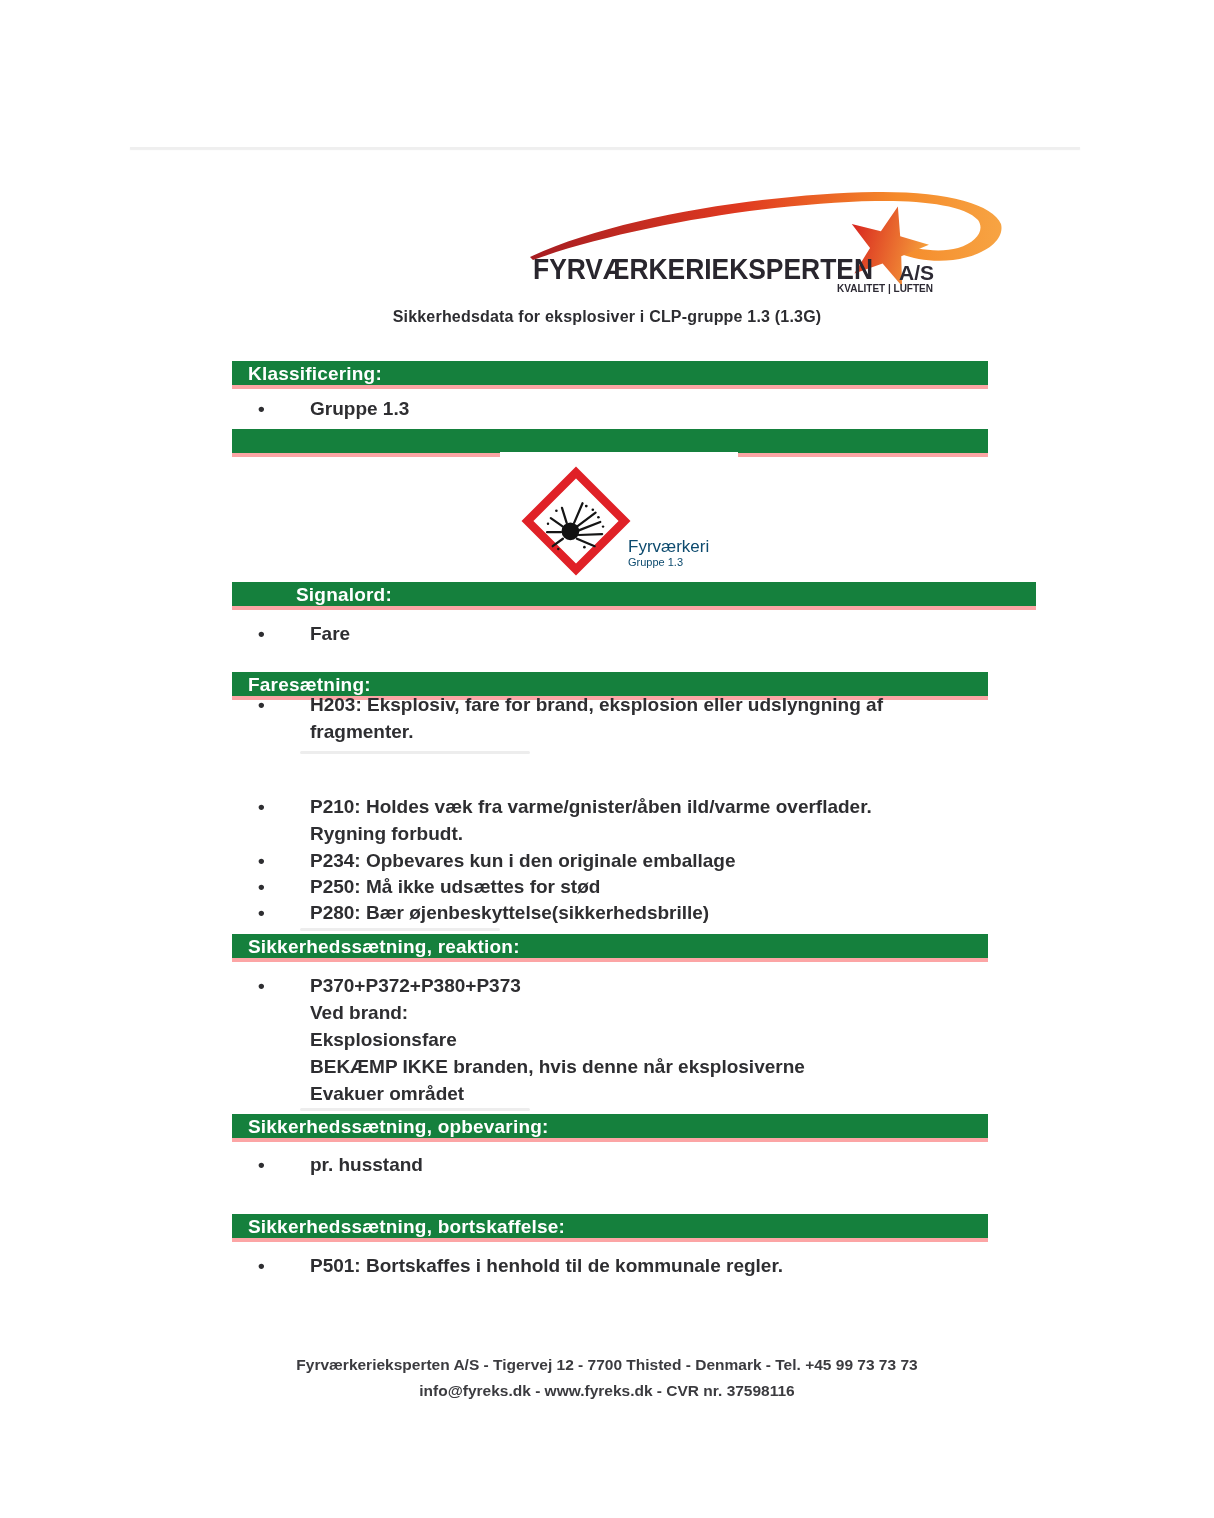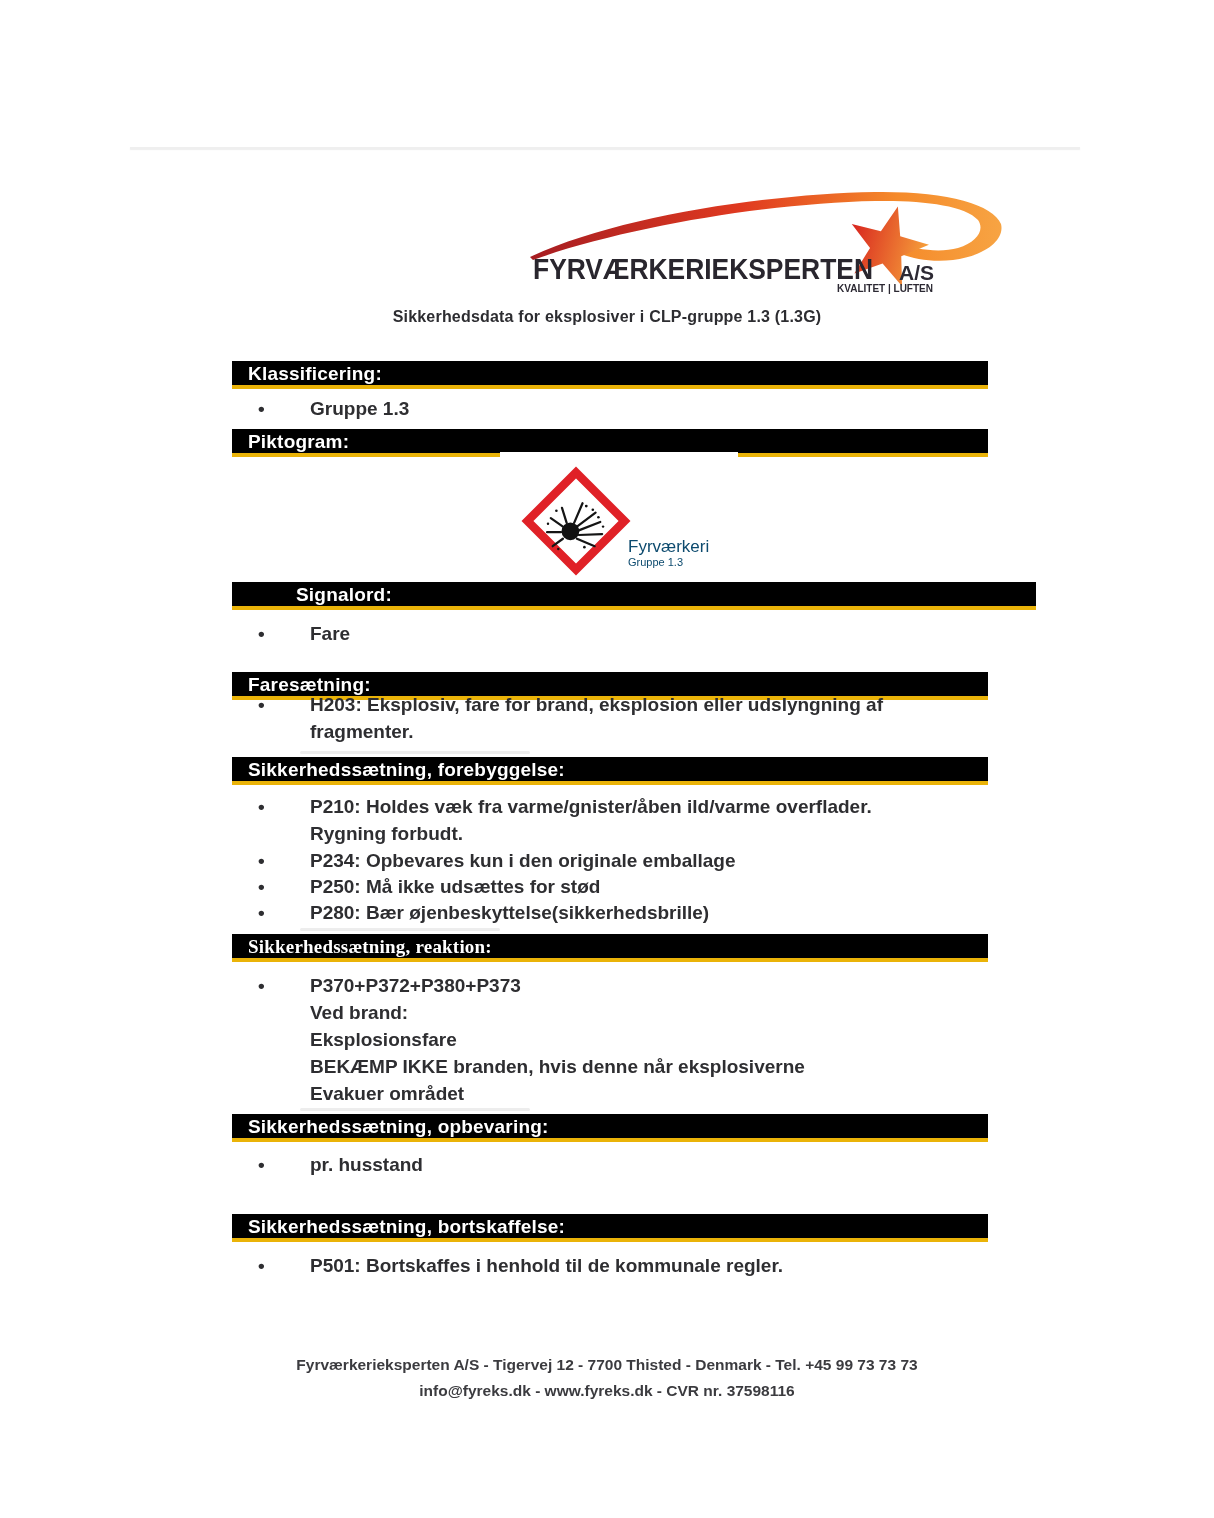--- a/index.html
+++ b/index.html
@@ -10,22 +10,22 @@
   .smudge{position:absolute;height:3px;background:#ededed;border-radius:2px;filter:blur(.5px);}
 
   
   .logo{position:absolute;left:515px;top:148px;width:500px;height:132px;}
 
   
   .doc-title{position:absolute;left:229px;top:284px;width:756px;text-align:center;
              font-size:16px;font-weight:bold;color:#2d2d31;letter-spacing:.2px;white-space:nowrap;}
 
   
-  .bar{position:absolute;left:232px;width:756px;height:24px;background:#000000;
-       border-bottom:4px solid #eab308;}
+  .bar{position:absolute;left:232px;width:756px;height:24px;background:#15803d;
+       border-bottom:4px solid #fca5a5;}
   .bar .bar-label{display:block;padding-left:16px;font-size:19px;font-weight:bold;color:#ffffff;
        line-height:25px;letter-spacing:.2px;white-space:nowrap;}
   .bar .notch{position:absolute;left:268px;bottom:-4px;width:238px;height:5px;background:#ffffff;}
 
   
   .item{position:absolute;left:258px;display:flex;align-items:flex-start;}
   .bullet{width:52px;font-size:19px;font-weight:bold;color:#2e2e31;line-height:27px;}
   .lines .line{font-size:19px;font-weight:bold;color:#2e2e31;line-height:27px;height:27px;
                white-space:nowrap;}
 
@@ -80,21 +80,20 @@
     <span class="bar-label">Klassificering:</span>
   </div>
   <div class="item" style="top:371px;">
     <span class="bullet">•</span>
     <div class="lines">
       <div class="line">Gruppe 1.3</div>
     </div>
   </div>
 
   <div class="bar" style="top:405px;">
-    <span class="bar-label">Piktogram:</span>
     <span class="notch"></span>
   </div>
   <div class="picto-wrap">
     <svg class="picto-svg" width="112" height="112" viewBox="0 0 120 120">
       <polygon points="60,8 112,60 60,112 8,60" fill="#ffffff" stroke="#e02127" stroke-width="9"></polygon>
       <g stroke="#151515" stroke-width="2.4" stroke-linecap="round">
         <line x1="58" y1="62" x2="67" y2="41"></line>
         <line x1="61" y1="66" x2="81" y2="51"></line>
         <line x1="63" y1="70" x2="86" y2="61"></line>
         <line x1="63" y1="75" x2="88" y2="74"></line>
@@ -137,23 +136,20 @@
   </div>
   <div class="item" style="top:667px;">
     <span class="bullet">•</span>
     <div class="lines">
       <div class="line">H203: Eksplosiv, fare for brand, eksplosion eller udslyngning af</div>
       <div class="line">fragmenter.</div>
     </div>
   </div>
 
   <div class="smudge" style="left:300px;top:727px;width:230px;"></div>
-  <div class="bar" style="top:733px;">
-    <span class="bar-label">Sikkerhedssætning, forebyggelse:</span>
-  </div>
   <div class="item" style="top:769px;">
     <span class="bullet">•</span>
     <div class="lines">
       <div class="line">P210: Holdes væk fra varme/gnister/åben ild/varme overflader.</div>
       <div class="line">Rygning forbudt.</div>
     </div>
   </div>
   <div class="item" style="top:823px;">
     <span class="bullet">•</span>
     <div class="lines">
@@ -167,21 +163,21 @@
     </div>
   </div>
   <div class="item" style="top:875px;">
     <span class="bullet">•</span>
     <div class="lines">
       <div class="line">P280: Bær øjenbeskyttelse(sikkerhedsbrille)</div>
     </div>
   </div>
 
   <div class="smudge" style="left:300px;top:904px;width:200px;"></div>
-  <div class="bar" style="top:910px;font-family:Liberation Serif, serif;">
+  <div class="bar" style="top:910px;">
     <span class="bar-label">Sikkerhedssætning, reaktion:</span>
   </div>
   <div class="item" style="top:948px;">
     <span class="bullet">•</span>
     <div class="lines">
       <div class="line">P370+P372+P380+P373</div>
       <div class="line">Ved brand:</div>
       <div class="line">Eksplosionsfare</div>
       <div class="line">BEKÆMP IKKE branden, hvis denne når eksplosiverne</div>
       <div class="line">Evakuer området</div>

